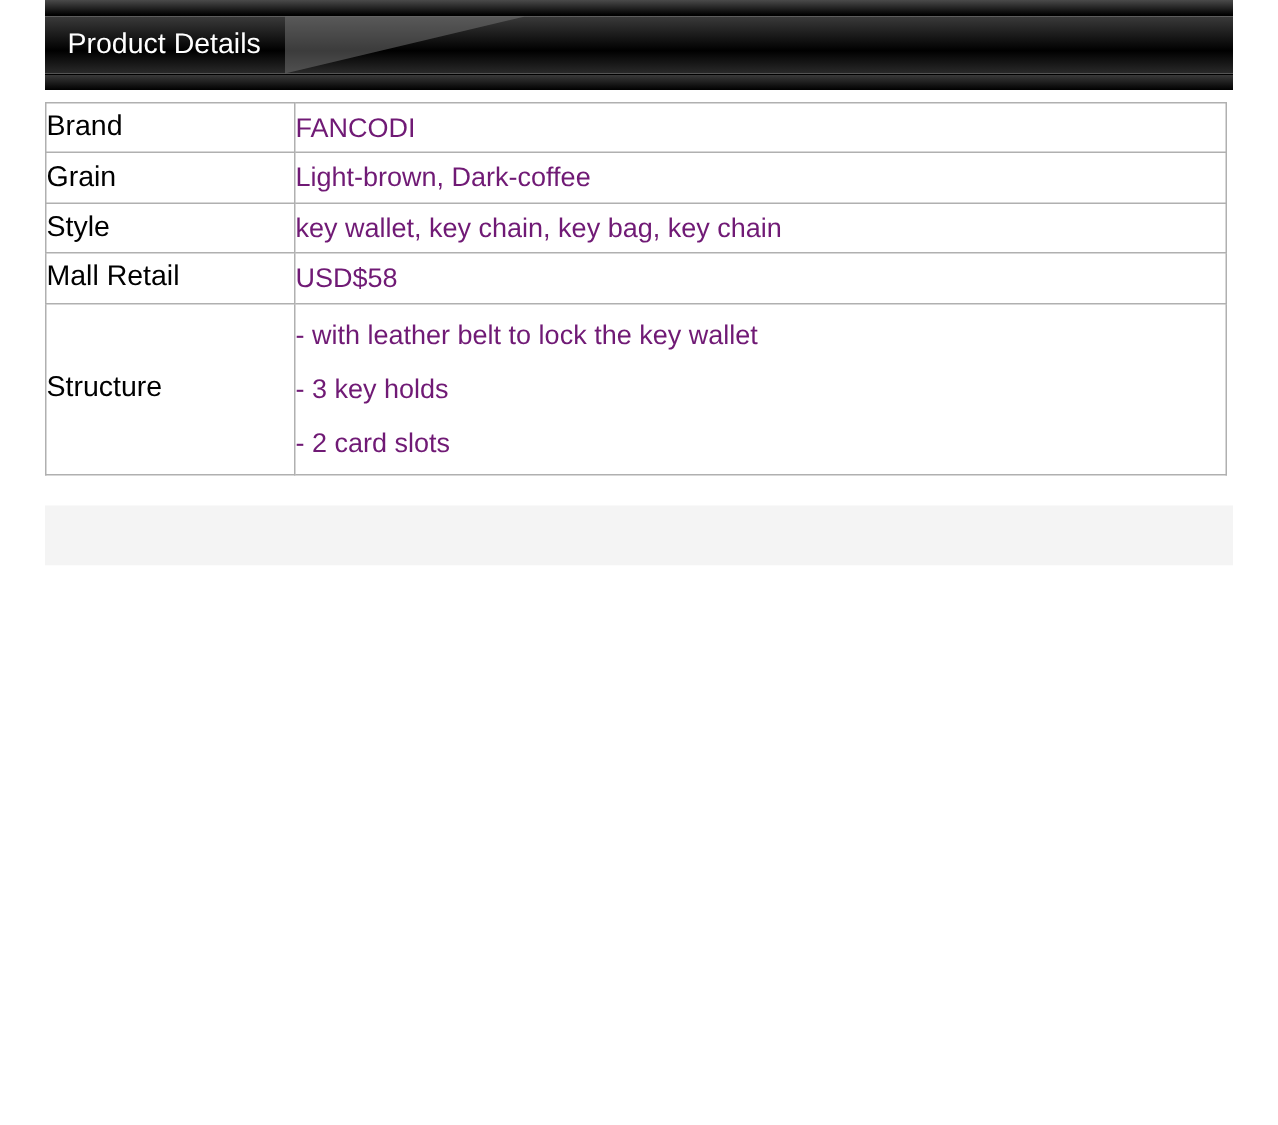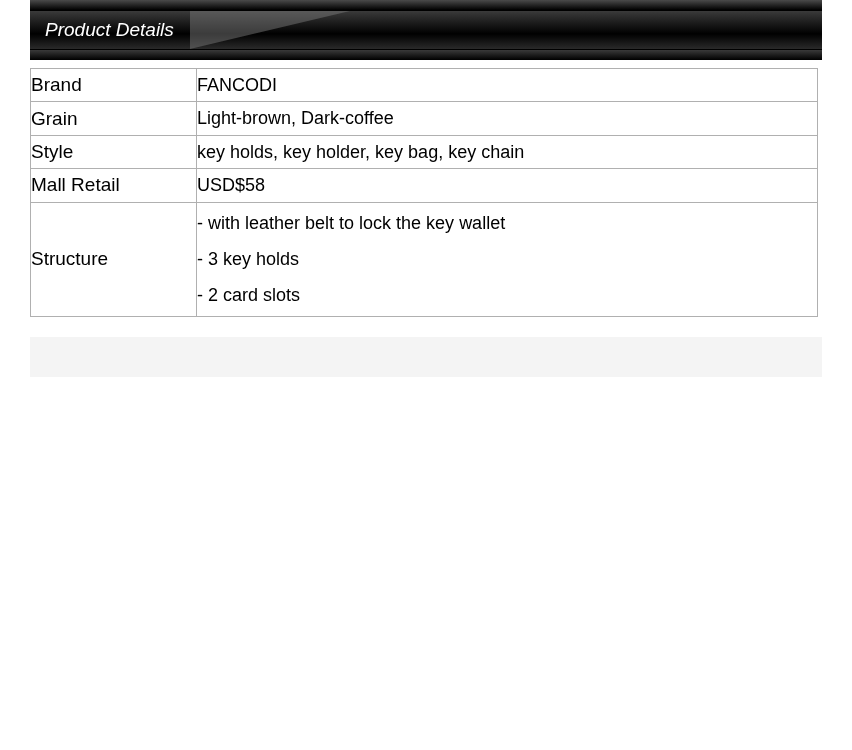--- a/index.html
+++ b/index.html
@@ -20,21 +20,20 @@
   .header-line {
     height: 1px;
     background: #000;
   }
   .title-bar {
     height: 38px;
     background: linear-gradient(to bottom, #3a3a3a 0%, #000000 60%, #2a2a2a 100%);
     position: relative;
     display: flex;
     align-items: center;
-    font-style: italic;
   }
   .title-text {
     color: #ffffff;
     font-size: 19px;
     padding-left: 15px;
     font-weight: normal;
     position: relative;
     z-index: 2;
   }
   .title-accent {
@@ -66,21 +65,21 @@
     width: 165px;
     text-align: left;
     font-weight: normal;
     font-size: 19px;
     color: #000000;
     padding: 18px 8px;
   }
   .spec-value {
     padding: 18px 18px;
     font-size: 18px;
-    color: #000000;
+    color: #701a75;
     line-height: 1.8;
   }
   .spec-value .line {
     display: block;
     margin: 4px 0;
   }
   .footer-shade {
     margin: 20px 30px 0 30px;
     height: 40px;
     background: #f4f4f4;
@@ -105,21 +104,21 @@
     <tr>
       <td class="spec-label">Brand</td>
       <td class="spec-value">FANCODI</td>
     </tr>
     <tr>
       <td class="spec-label">Grain</td>
       <td class="spec-value">Light-brown, Dark-coffee</td>
     </tr>
     <tr>
       <td class="spec-label">Style</td>
-      <td class="spec-value">key holds, key holder, key bag, key chain</td>
+      <td class="spec-value">key wallet, key chain, key bag, key chain</td>
     </tr>
     <tr>
       <td class="spec-label">Mall Retail</td>
       <td class="spec-value">USD$58</td>
     </tr>
     <tr>
       <td class="spec-label">Structure</td>
       <td class="spec-value">
         <span class="line">- with leather belt to lock the key wallet</span>
         <span class="line">- 3 key holds</span>

